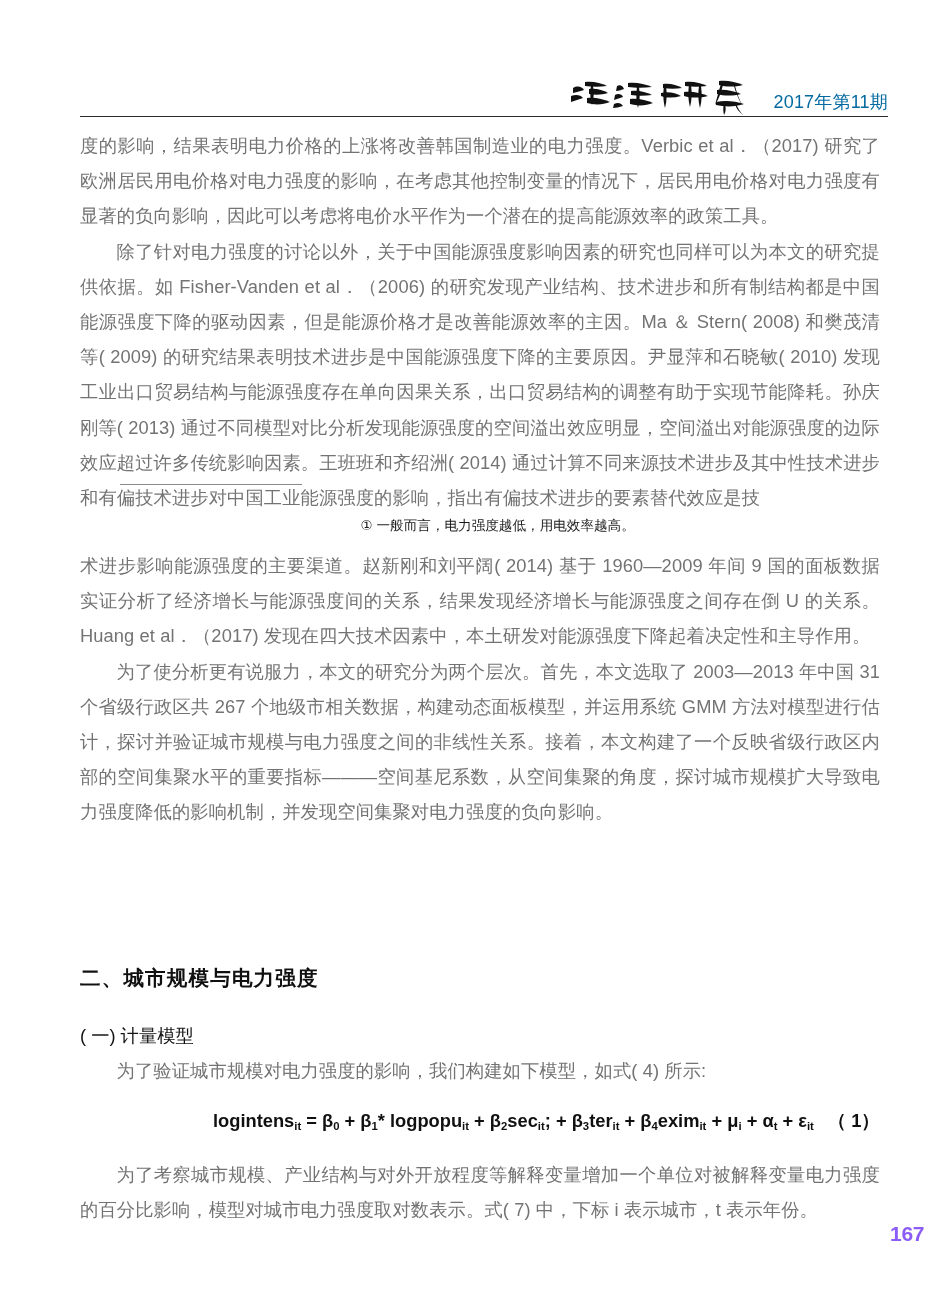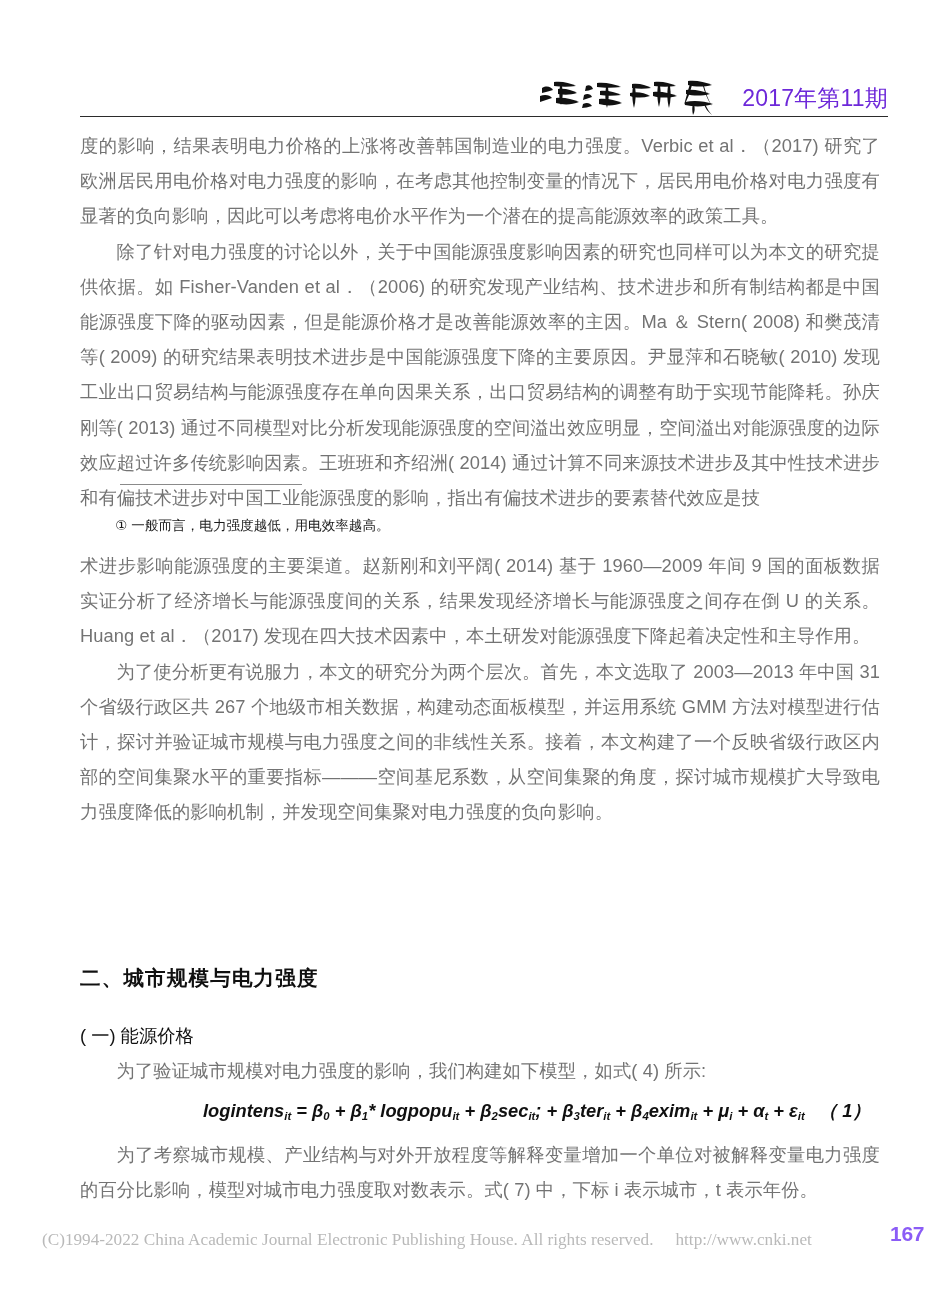--- a/index.html
+++ b/index.html
@@ -31,23 +31,23 @@
     align-items: flex-end;
     justify-content: flex-end;
     gap: 6px;
   }
   .journal-logo {
     display: block;
     height: 42px;
     width: 190px;
   }
   .issue-label {
-    font-size: 23px;
+    font-size: 18px;
     letter-spacing: 0.2px;
-    color: #6d28d9;
+    color: #0369a1;
     padding-bottom: 2px;
     white-space: nowrap;
     margin-left: 10px;
   }
   .masthead-rule {
     position: absolute;
     left: 80px;
     top: 116px;
     width: 808px;
     height: 0;
@@ -88,20 +88,21 @@
   .footnote {
     position: absolute;
     left: 80px;
     top: 516px;
     width: 800px;
     font-size: 13.6px;
     line-height: 20px;
     color: #1a1a1a;
     text-indent: 2.6em;
     margin: 0;
+    text-align: center;
   }
 
   
   .section-heading {
     position: absolute;
     left: 80px;
     top: 963px;
     width: 800px;
     text-align: left;
     font-size: 20.5px;
@@ -115,28 +116,27 @@
   
   .subsection {
     margin: 0;
     font-size: 18.3px;
     line-height: 35.2px;
     color: #121212;
   }
 
   
   .equation-line {
-    margin: 5px;
+    margin: 15px;
     font-size: 18.3px;
     line-height: 35.2px;
     padding-left: 118px;
     white-space: nowrap;
     color: #101010;
     font-weight: 600;
-    font-style: italic;
   }
   .equation-line sub {
     font-size: 0.62em;
     vertical-align: baseline;
     position: relative;
     bottom: -0.25em;
     letter-spacing: 0;
   }
   .eqnum { padding-left: 14px; font-weight: 600; }
 
@@ -220,22 +220,21 @@
   <p class="footnote">① 一般而言，电力强度越低，用电效率越高。</p>
 
   <div class="col block-b">
     <p class="para">术进步影响能源强度的主要渠道。赵新刚和刘平阔( 2014) 基于 1960—2009 年间 9 国的面板数据实证分析了经济增长与能源强度间的关系，结果发现经济增长与能源强度之间存在倒 U 的关系。Huang et al．（2017) 发现在四大技术因素中，本土研发对能源强度下降起着决定性和主导作用。</p>
     <p class="para indent">为了使分析更有说服力，本文的研究分为两个层次。首先，本文选取了 2003—2013 年中国 31 个省级行政区共 267 个地级市相关数据，构建动态面板模型，并运用系统 GMM 方法对模型进行估计，探讨并验证城市规模与电力强度之间的非线性关系。接着，本文构建了一个反映省级行政区内部的空间集聚水平的重要指标———空间基尼系数，从空间集聚的角度，探讨城市规模扩大导致电力强度降低的影响机制，并发现空间集聚对电力强度的负向影响。</p>
   </div>
 
   <h2 class="section-heading">二、城市规模与电力强度</h2>
 
   <div class="col block-c">
-    <p class="subsection">( 一) 能源价格</p>
+    <p class="subsection">( 一) 计量模型</p>
     <p class="para indent">为了验证城市规模对电力强度的影响，我们构建如下模型，如式( 4) 所示:</p>
     <p class="equation-line"><span>logintens</span><sub>it</sub><span> = β</span><sub>0</sub><span> + β</span><sub>1</sub><span>* logpopu</span><sub>it</sub><span> + β</span><sub>2</sub><span>sec</span><sub>it</sub><span>; + β</span><sub>3</sub><span>ter</span><sub>it</sub><span> + β</span><sub>4</sub><span>exim</span><sub>it</sub><span> + μ</span><sub>i</sub><span> + α</span><sub>t</sub><span> + ε</span><sub>it</sub><span class="eqnum">（ 1）</span></p>
     <p class="para indent">为了考察城市规模、产业结构与对外开放程度等解释变量增加一个单位对被解释变量电力强度的百分比影响，模型对城市电力强度取对数表示。式( 7) 中，下标 i 表示城市，t 表示年份。</p>
   </div>
 
-  <p class="footer-watermark"><span>(C)1994-2022 China Academic Journal Electronic Publishing House. All rights reserved.</span><span class="url">http://www.cnki.net</span></p>
   <div class="page-number">167</div>
 
 </div>
 
 </body></html>

